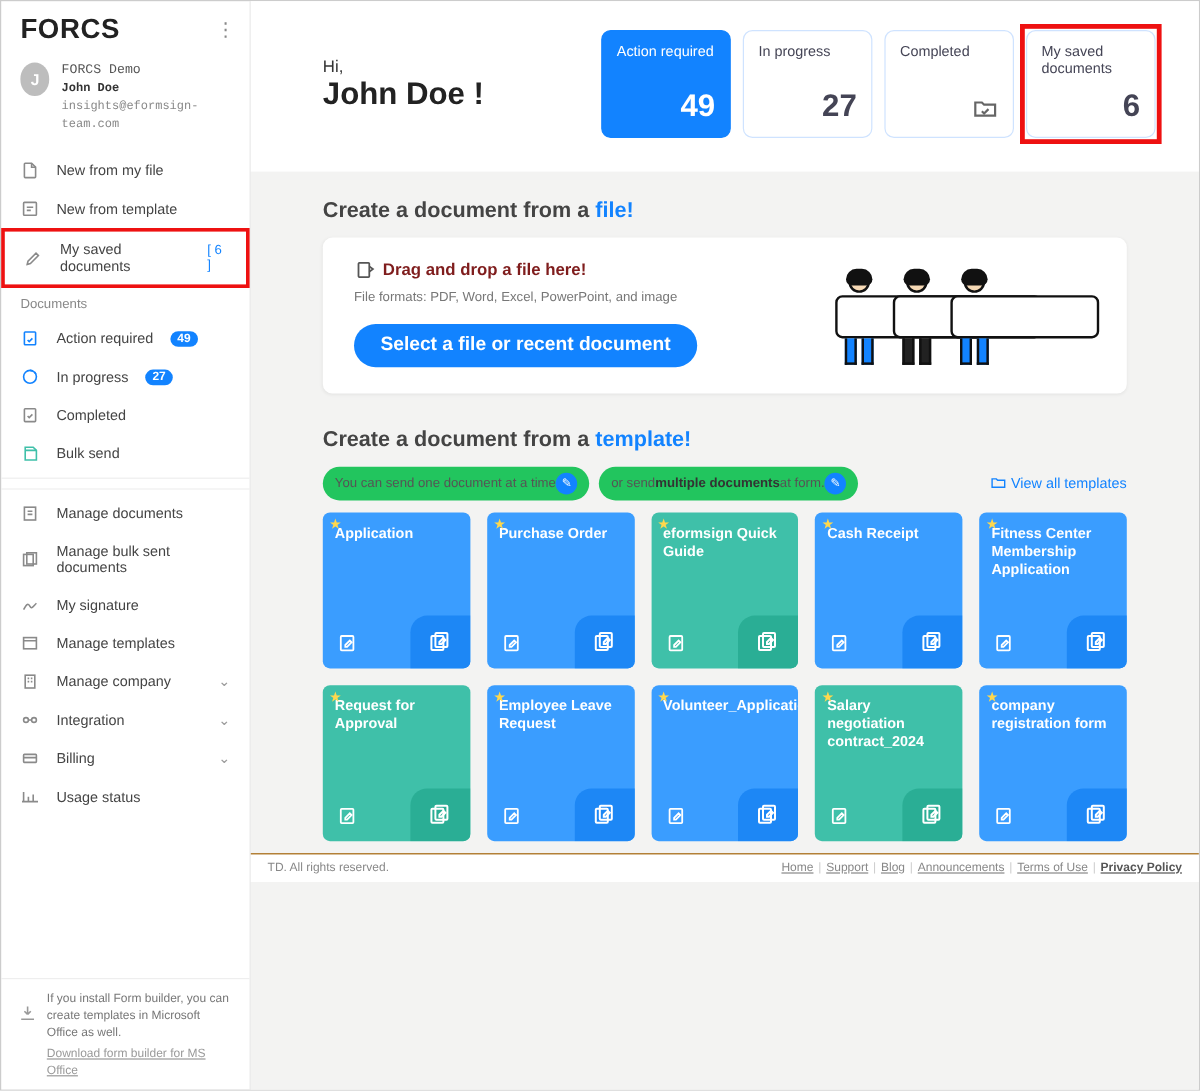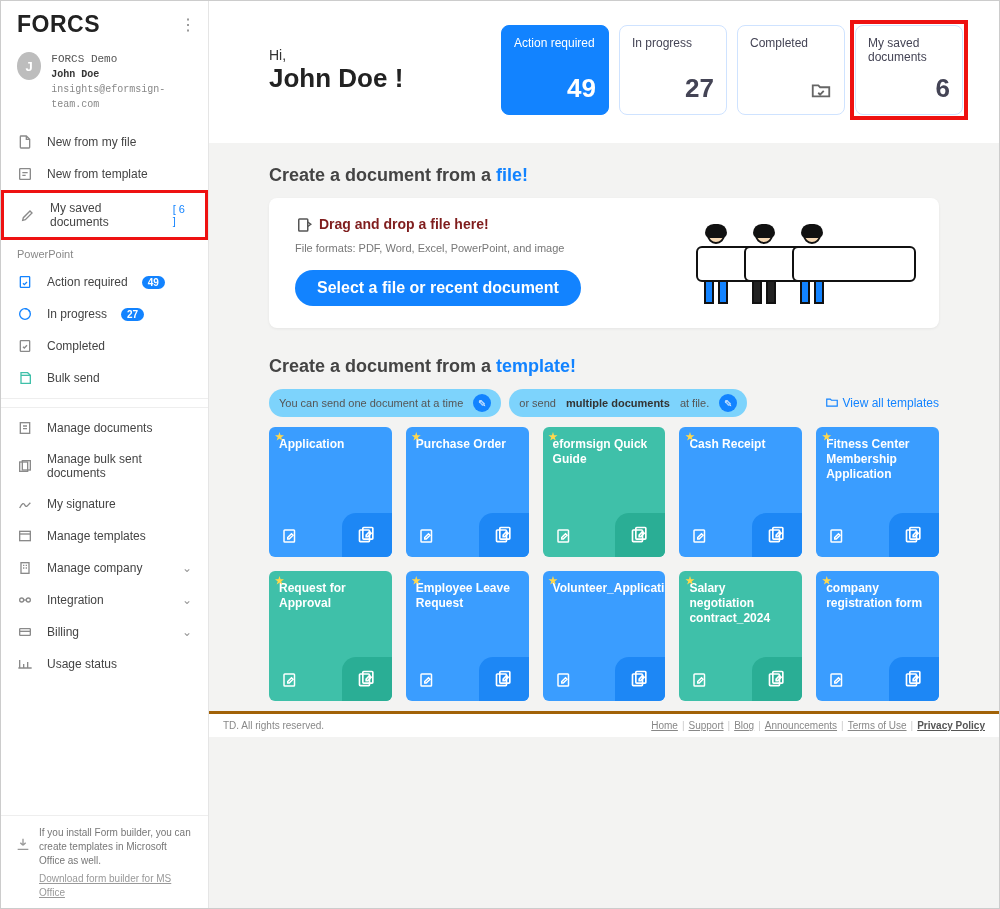--- a/index.html
+++ b/index.html
@@ -58,37 +58,37 @@
   .person.p1 .body { background:#fff; }
   .person.p2 .body { background:#fff; }
   .person.p3 .body { background:#fff; }
   .person .legs { width:24px; height:22px; margin:0 auto; display:flex; gap:4px; }
   .person .legs span { flex:1; border:2px solid #111; border-top:none; }
   .person.p1 .legs span { background:#1283ff; }
   .person.p2 .legs span { background:#222; }
   .person.p3 .legs span { background:#1283ff; }
   .section-gap { height:28px; }
   .hint-row { display:flex; align-items:center; gap:8px; font-size:11px; color:#555; margin-bottom:10px; }
-  .hint-pill { background:#7dd3fc; border-radius:14px; padding:5px 10px; display:flex; align-items:center; gap:10px; }
+  .hint-pill { background:#22c55e; border-radius:14px; padding:5px 10px; display:flex; align-items:center; gap:0; }
   .hint-pill .dot { width:18px; height:18px; border-radius:50%; background:#1283ff; color:#fff; display:flex; align-items:center; justify-content:center; font-size:10px; }
   .hint-pill b { color:#333; }
   .view-all { margin-left:auto; color:#1283ff; font-size:12px; display:flex; align-items:center; gap:4px; cursor:pointer; }
   .tmpl-grid { display:grid; grid-template-columns:repeat(5, 1fr); gap:14px; }
   .tmpl { height:130px; border-radius:6px; position:relative; color:#fff; font-size:12px; font-weight:700; padding:10px 10px; overflow:hidden; cursor:pointer; }
   .tmpl.blue { background:#3a9dff; }
   .tmpl.green { background:#3fc0a9; }
   .tmpl .star { position:absolute; top:4px; left:6px; color:#ffd84d; font-size:10px; }
   .tmpl .title { line-height:15px; }
   .tmpl .corner { position:absolute; right:0; bottom:0; width:50px; height:44px; border-top-left-radius:14px; display:flex; align-items:center; justify-content:center; }
   .tmpl.blue .corner { background:#1d87f5; }
   .tmpl.green .corner { background:#2aae95; }
   .tmpl .ic1 { position:absolute; left:12px; bottom:12px; }
   .tmpl svg { display:block; }
   
-  .footer { background:#fff; border-top:3px solid #a16207; padding:6px 14px; font-size:10px; color:#888; display:flex; justify-content:space-between; align-items:center; }
+  .footer { background:#fff; border-top:1px solid #a16207; padding:6px 14px; font-size:10px; color:#888; display:flex; justify-content:space-between; align-items:center; }
   .footer a { color:#888; }
   .footer .links span.sep { margin:0 4px; color:#ccc; }
   .footer .pp { font-weight:700; color:#555; }
   
   .icn svg { width:16px; height:16px; }
 </style>
 </head>
 <body>
 
 <div class="app">
@@ -130,21 +130,21 @@
     <div class="side-item highlighted">
       <span class="icn">
           <svg viewBox="0 0 24 24" fill="none" stroke="currentColor" stroke-width="2">
             <path d="M4 20l4-1 10-10-3-3L5 16z"></path>
           </svg>
         </span>
       <span>My saved documents</span>
       <span class="count-blue" style="margin-left:8px">[ 6 ]</span>
     </div>
 
-    <div class="side-section-label">PowerPoint</div>
+    <div class="side-section-label">Documents</div>
     <div class="side-item">
       <span class="icn" style="color:#1283ff">
           <svg viewBox="0 0 24 24" fill="none" stroke="currentColor" stroke-width="2">
             <rect x="5" y="4" width="14" height="16" rx="1"></rect>
             <path d="M9 14l2 2 4-4"></path>
           </svg>
         </span>
       <span>Action required</span>
       <span class="badge">49</span>
     </div>
@@ -349,21 +349,21 @@
       </div>
 
       <div class="hint-row">
         <span class="hint-pill">
           <span>You can send one document at a time</span>
           <span class="dot">✎</span>
         </span>
         <span class="hint-pill">
           <span>or send </span>
           <b>multiple documents</b>
-          <span> at file.</span>
+          <span> at form.</span>
           <span class="dot">✎</span>
         </span>
         <span class="view-all">
           <span><svg width="14" height="14" viewBox="0 0 24 24" fill="none" stroke="currentColor" stroke-width="2">
                 <path d="M3 7h6l2 2h10v10H3z"></path>
               </svg></span>
           <span>View all templates</span>
         </span>
       </div>
 

